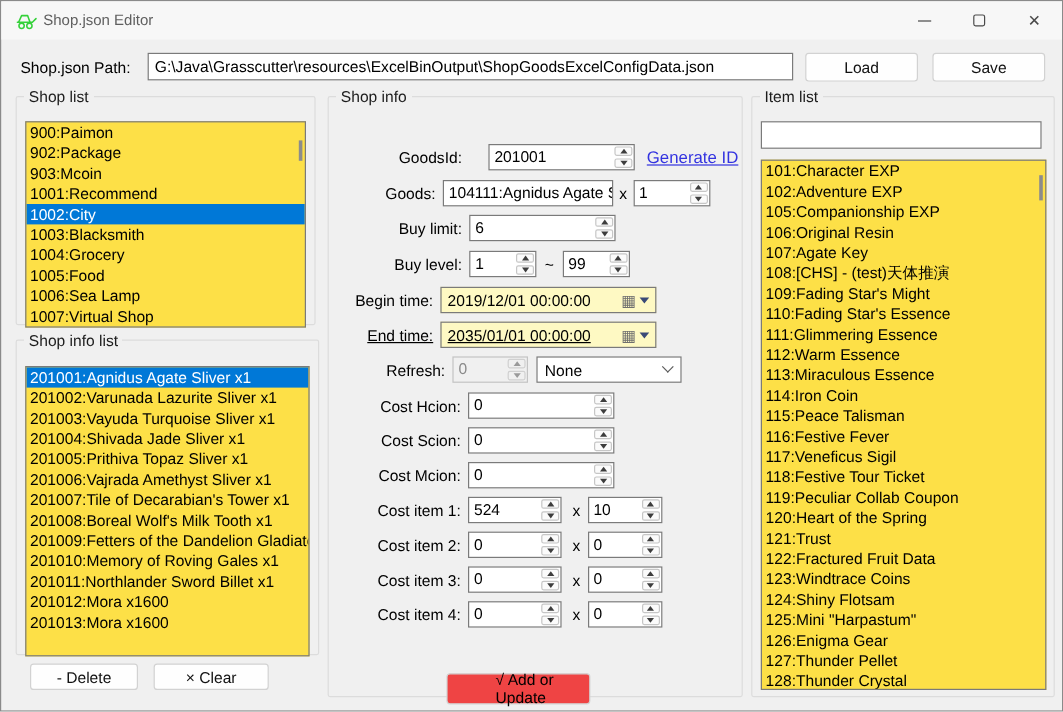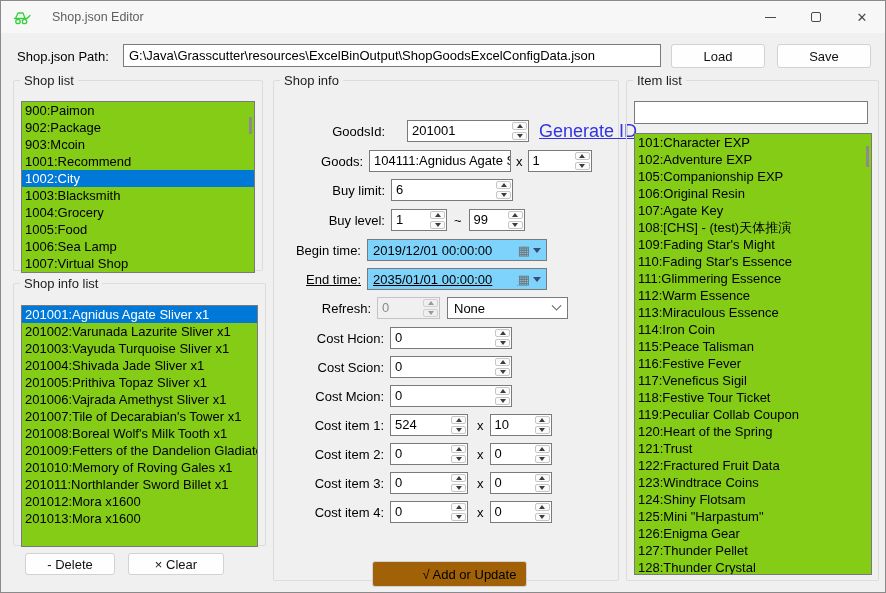--- a/index.html
+++ b/index.html
@@ -8,21 +8,21 @@
 
   #window {
     position:relative; width:886px; height:593px;
     background:#f0f0f0; border:1px solid #8a8a8a;
     overflow:hidden; font-size:13px; color:#000;
   }
 
   
   .titlebar { position:absolute; top:0; left:0; right:0; height:32px; background:#f7f7f7; display:flex; align-items:center; }
   .app-icon { margin-left:12px; display:flex; align-items:center; }
-  .title-text { margin-left:20px; color:#5f5f5f; font-size:12.5px; }
+  .title-text { margin-left:4px; color:#5f5f5f; font-size:12.5px; }
   .win-controls { margin-left:auto; display:flex; height:100%; }
   .win-btn { width:46px; height:100%; display:flex; align-items:center; justify-content:center; color:#4a4a4a; font-size:13px; }
   .glyph-min { width:11px; height:0; border-top:1px solid #4a4a4a; display:inline-block; }
   .glyph-max { width:10px; height:10px; border:1px solid #4a4a4a; border-radius:2px; display:inline-block; }
 
   
   .path-label { position:absolute; left:16px; top:48px; }
   .path-input {
     position:absolute; left:122px; top:43px; width:538px; height:23px;
     border:1px solid #7a7a7a; background:#fff; font:13px "Liberation Sans",sans-serif; padding:0 5px;
@@ -35,21 +35,21 @@
   
   fieldset { position:absolute; border:1px solid #dcdcdc; border-radius:2px; }
   legend { margin-left:6px; padding:0 4px; font-size:13px; color:#1c1c1c; }
 
   #gb-shop-list      { left:12px;  top:72px;  width:250px; height:198px; }
   #gb-shop-info-list { left:12px;  top:275px; width:253px; height:270px; }
   #gb-shop-info      { left:272px; top:72px;  width:346px; height:508px; }
   #gb-item-list      { left:625px; top:72px;  width:253px; height:508px; }
 
   
-  .listbox { position:absolute; background:#84cc16; border:1px solid #7a7a7a; overflow:hidden; }
+  .listbox { position:absolute; background:#fde047; border:1px solid #7a7a7a; overflow:hidden; }
   #shop-listbox      { left:7px; top:13px; width:234px; height:172px; }
   #shop-info-listbox { left:7px; top:14px; width:237px; height:242px; }
   #item-listbox      { left:7px; top:45px; width:238px; height:442px; }
   .list-item { height:17px; line-height:17px; padding:0 2px 0 3px; white-space:nowrap; overflow:hidden; font-size:13px; }
   .list-item.selected { background:#0078d7; color:#fff; }
   .scroll-thumb { position:absolute; width:3px; background:#8c8c8c; right:2px; }
 
   
   .irow { position:absolute; left:0; height:22px; display:flex; align-items:center; }
   .lbl { text-align:right; flex:none; white-space:nowrap; }
@@ -62,40 +62,40 @@
   .spin-btn { flex:1; margin:1px; display:flex; align-items:center; justify-content:center;
               background:#fbfbfb; border:1px solid #c6c6c6; border-radius:2px; }
   .tri-up   { width:0; height:0; border-left:3px solid transparent; border-right:3px solid transparent; border-bottom:4px solid #3d3d3d; }
   .tri-down { width:0; height:0; border-left:3px solid transparent; border-right:3px solid transparent; border-top:4px solid #3d3d3d; }
   .spin.disabled { background:#f0f0f0; border-color:#c3c3c3; }
   .spin.disabled .spin-val { color:#8a8a8a; }
   .spin.disabled .spin-btn { background:#f0f0f0; border-color:#d0d0d0; }
   .spin.disabled .tri-up { border-bottom-color:#9a9a9a; }
   .spin.disabled .tri-down { border-top-color:#9a9a9a; }
 
-  .dtp { display:inline-flex; align-items:center; border:1px solid #7a7a7a; background:#7dd3fc; height:22px; flex:none; }
+  .dtp { display:inline-flex; align-items:center; border:1px solid #7a7a7a; background:#fef9c3; height:22px; flex:none; }
   .dtp-val { flex:1; padding:2px 5px; font-size:13px; white-space:nowrap; }
   .cal-icon { font-size:13px; color:#6f6f6f; line-height:1; margin-right:3px; }
   .dtp-arrow { width:0; height:0; border-left:4px solid transparent; border-right:4px solid transparent;
                border-top:5px solid #3a4a77; margin-right:5px; }
 
   .combo { display:inline-flex; align-items:center; border:1px solid #7a7a7a; background:#fff; height:22px; flex:none; }
   .combo-val { flex:1; padding:2px 6px; font-size:13px; }
   .chevron { width:7px; height:7px; border-right:1.4px solid #5a5a5a; border-bottom:1.4px solid #5a5a5a;
              transform:rotate(45deg) translate(-2px,-2px); margin-right:7px; }
 
-  .link { color:#3333e0; text-decoration:underline; font-size:18px; white-space:nowrap; }
+  .link { color:#3333e0; text-decoration:underline; font-size:14px; white-space:nowrap; }
 
   .search-input { position:absolute; left:7px; top:13px; width:234px; height:23px;
                   border:1px solid #7a7a7a; background:#fff; font:13px "Liberation Sans",sans-serif; padding:0 4px; }
 
   .btn-delete { left:24px;  top:552px; width:90px; height:22px; }
   .btn-clear  { left:127px; top:552px; width:96px; height:22px; }
-  .btn-submit { position:absolute; left:98px; top:473px; width:155px; height:26px;
-                background:#a16207; border:1px solid #d2d2d2; border-radius:3px;
+  .btn-submit { position:absolute; left:98px; top:473px; width:120px; height:26px;
+                background:#ef4444; border:1px solid #d2d2d2; border-radius:3px;
                 display:flex; align-items:center; justify-content:center; font-size:13px;padding-left:40px; }
 </style>
 </head>
 <body>
 
 <div id="window">
 
   <div class="titlebar">
     <span class="app-icon">
       <svg width="19" height="17" viewBox="0 0 19 17">

